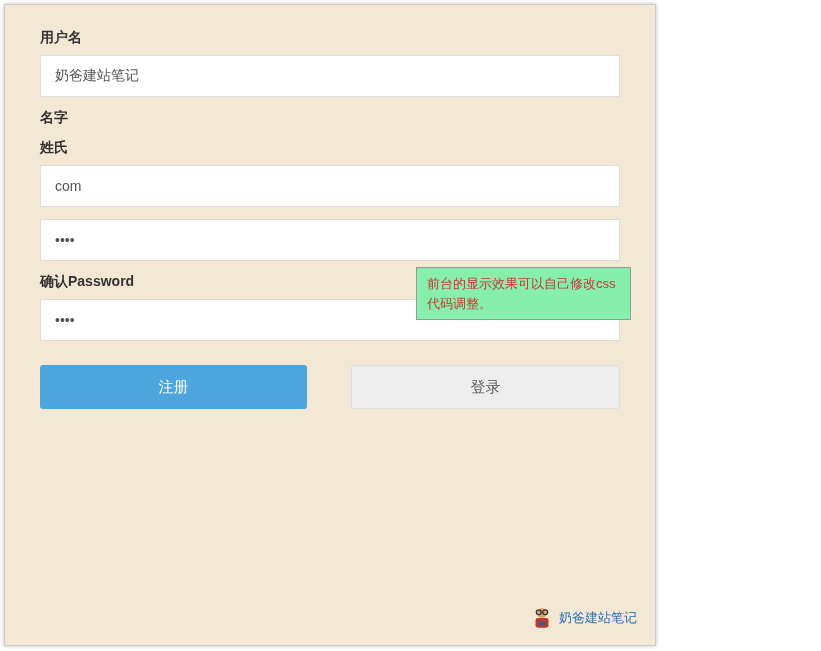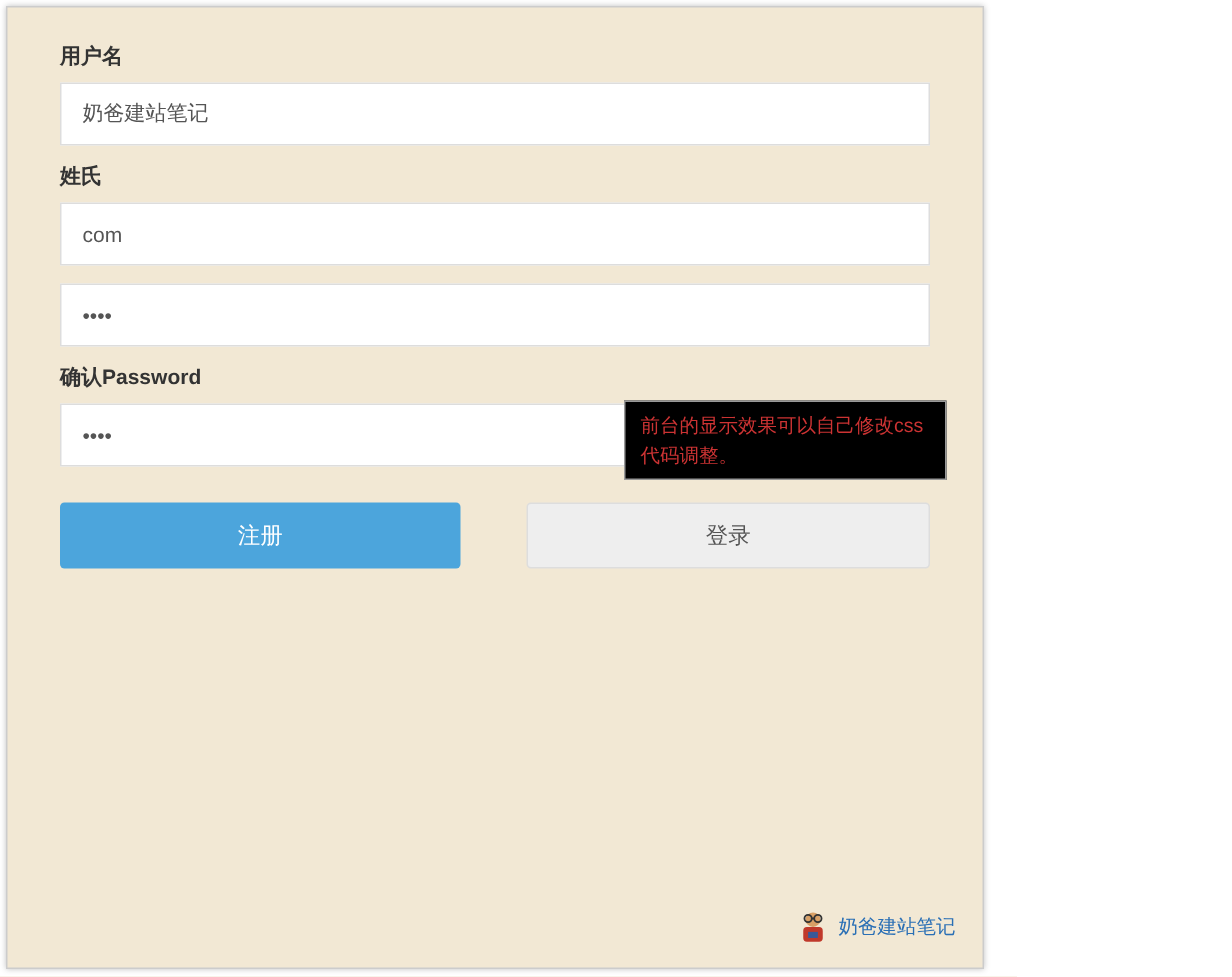--- a/index.html
+++ b/index.html
@@ -64,21 +64,21 @@
       background: #eeeeee;
       color: #555;
       border: 1px solid #ddd;
       border-radius: 3px;
     }
     .tooltip {
       position: absolute;
       left: 411px;
       top: 262px;
       width: 215px;
-      background: #000000;
+      background: #86efac;
       border: 1px solid #999;
       padding: 6px 10px;
       font-size: 13px;
       color: #cc3333;
       line-height: 1.5;
     }
     .watermark {
       position: absolute;
       right: 18px;
       bottom: 14px;
@@ -98,20 +98,21 @@
 
 <div class="outer">
   <div class="form-wrap">
 
     <div class="field">
       <label>用户名</label>
       <input type="text" value="奶爸建站笔记" style="">
     </div>
 
     <div class="field">
+      <label>名字</label>
     </div>
 
     <div class="field">
       <label>姓氏</label>
       <input type="text" value="com" style="">
     </div>
 
 
     <div class="field">
       <input type="text" value="••••" style="">

